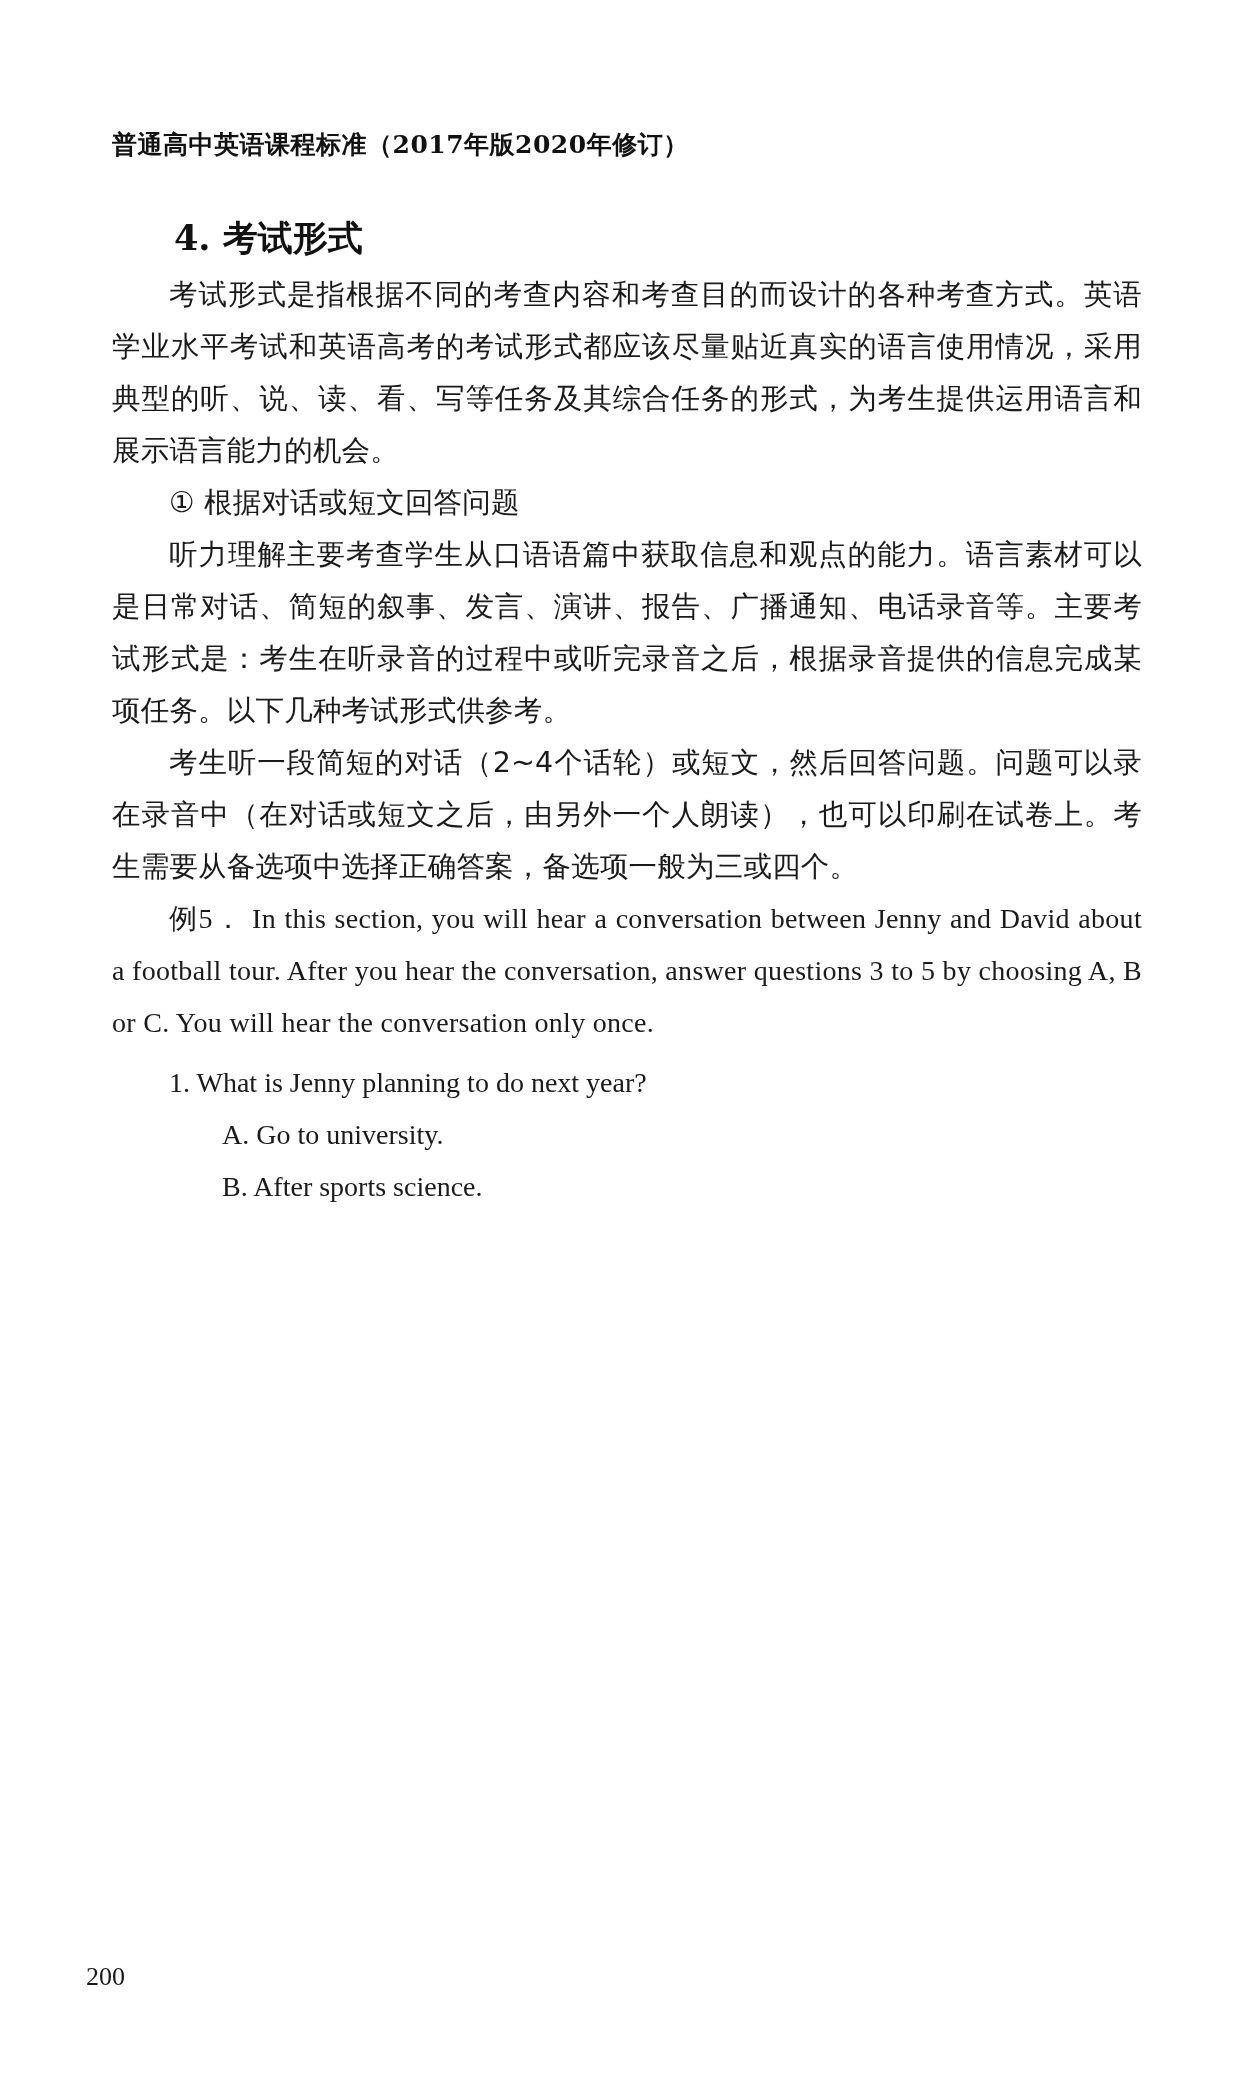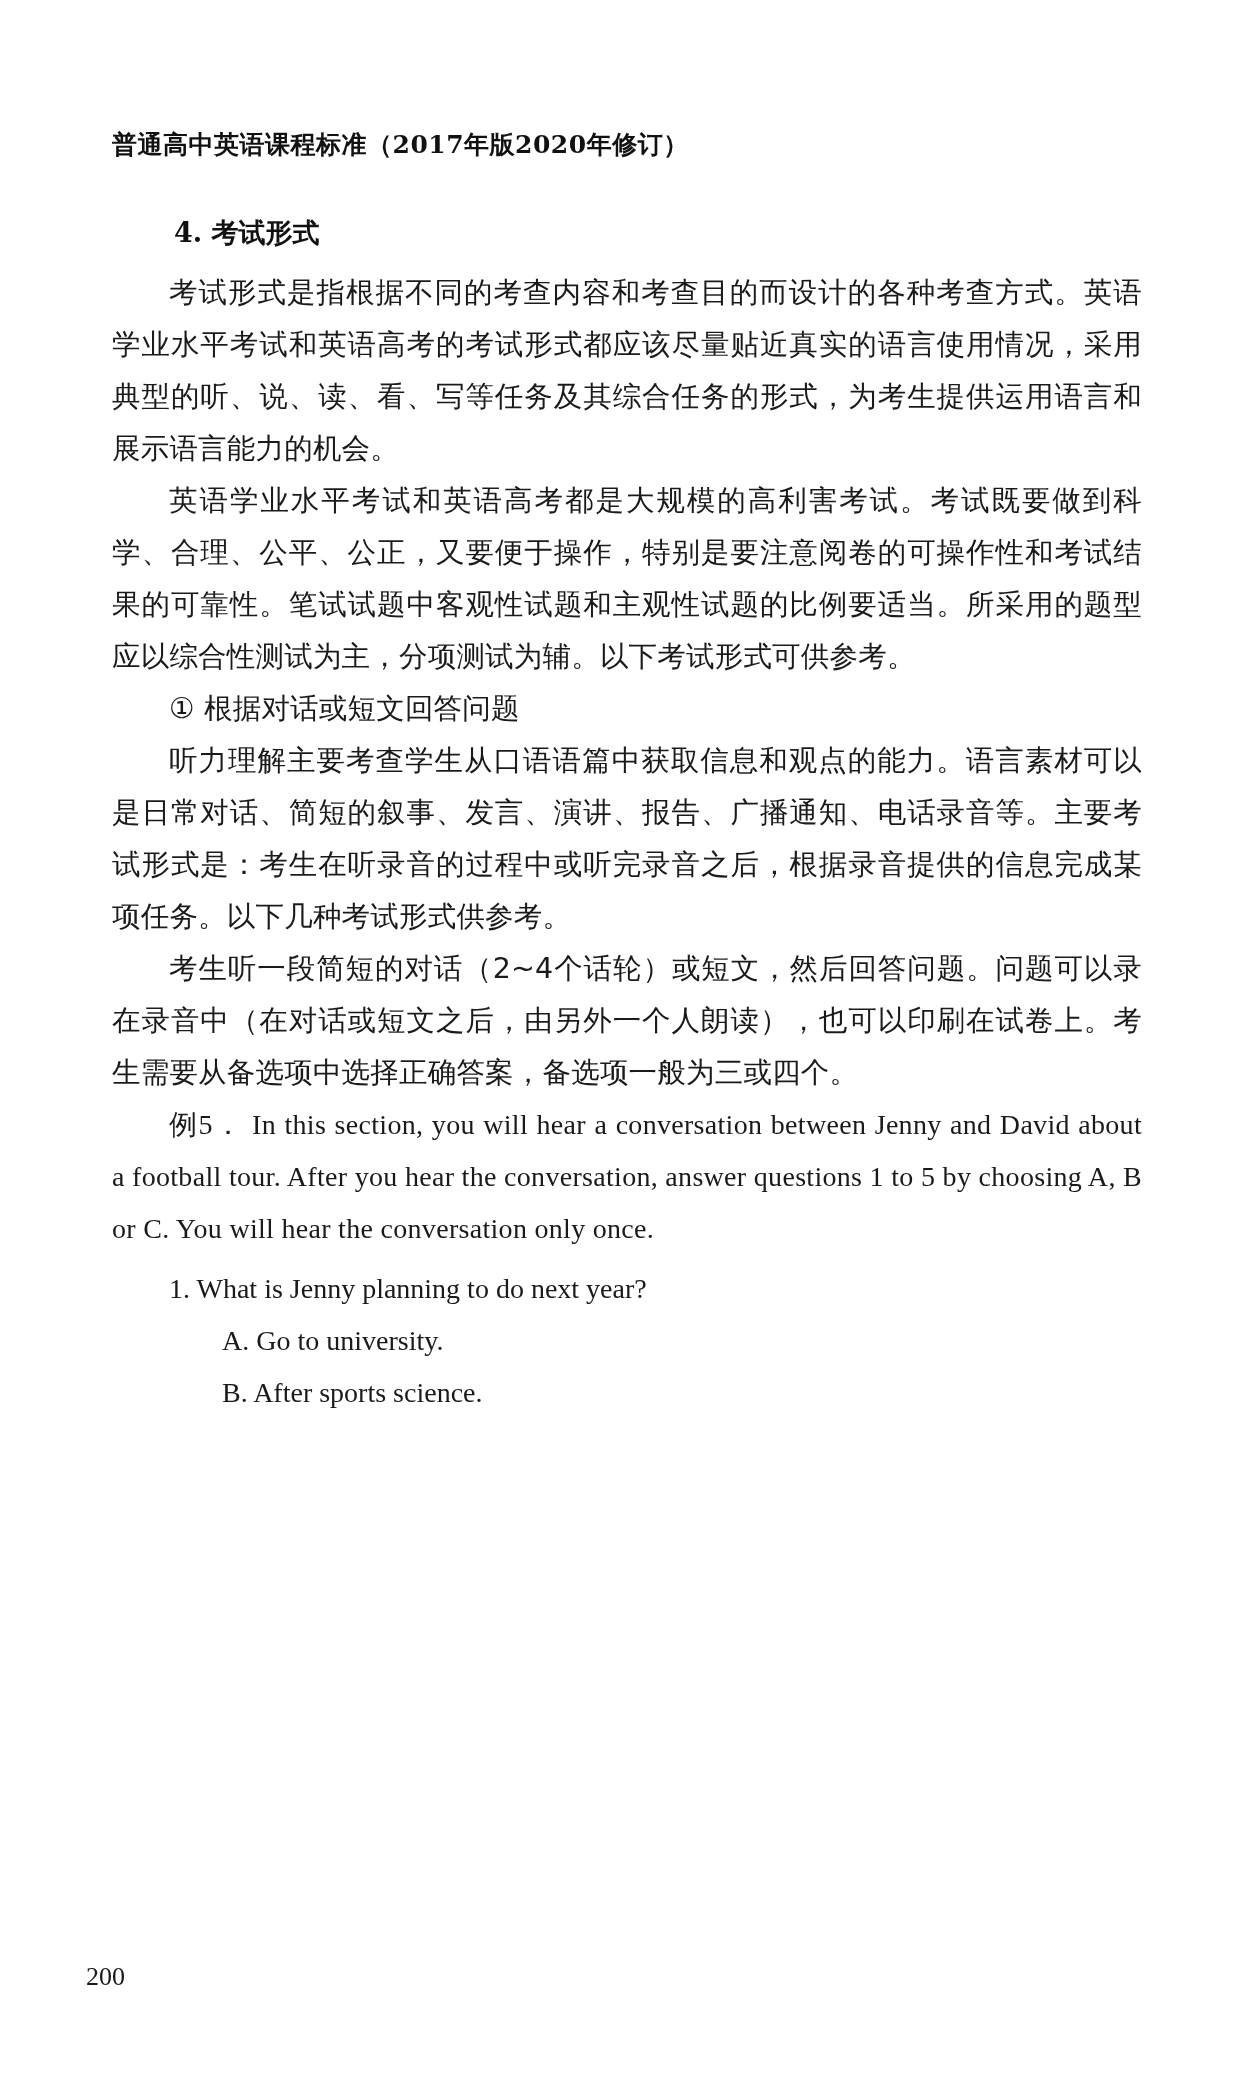--- a/index.html
+++ b/index.html
@@ -36,23 +36,23 @@
   }
   .content {
     position: absolute;
     left: 112px;
     top: 215px;
     width: 1030px;
   }
   .sec-title {
     font-family: "DejaVu Serif", "Liberation Serif", serif;
     font-weight: bold;
-    font-size: 27px;
+    font-size: 35px;
     color: #111;
-    margin: 0 0 16px 0;
+    margin: 0 0 7px 0;
     padding-left: 62px;
   }
   p.cn {
     font-family: "DejaVu Sans", "Liberation Sans", sans-serif;
     font-size: 28.5px;
     line-height: 52px;
     margin: 0 0 0 0;
     text-align: justify;
     text-justify: inter-ideograph;
     text-indent: 57px;
@@ -103,30 +103,29 @@
 <div class="page">
 
   <div class="header">普通高中英语课程标准（2017年版2020年修订）</div>
 
   <div class="content">
 
     <h2 class="sec-title">4. 考试形式</h2>
 
     <p class="cn">考试形式是指根据不同的考查内容和考查目的而设计的各种考查方式。英语学业水平考试和英语高考的考试形式都应该尽量贴近真实的语言使用情况，采用典型的听、说、读、看、写等任务及其综合任务的形式，为考生提供运用语言和展示语言能力的机会。</p>
 
-    <p class="cn">英语学业水平考试和英语高考都是大规模的高利害考试。考试既要做到科学、合理、公平、公正，又要便于操作，特别是要注意阅卷的可操作性和考试结果的可靠性。笔试试题中客观性试题和主观性试题的比例要适当。所采用的题型应以综合性测试为主，分项测试为辅。以下考试形式可供参考。</p>
 
 
     <p class="cn">① 根据对话或短文回答问题</p>
 
     <p class="cn">听力理解主要考查学生从口语语篇中获取信息和观点的能力。语言素材可以是日常对话、简短的叙事、发言、演讲、报告、广播通知、电话录音等。主要考试形式是：考生在听录音的过程中或听完录音之后，根据录音提供的信息完成某项任务。以下几种考试形式供参考。</p>
 
     <p class="cn">考生听一段简短的对话（2~4个话轮）或短文，然后回答问题。问题可以录在录音中（在对话或短文之后，由另外一个人朗读），也可以印刷在试卷上。考生需要从备选项中选择正确答案，备选项一般为三或四个。</p>
 
-    <p class="en first">例5． In this section, you will hear a conversation between Jenny and David about a football tour. After you hear the conversation, answer questions 1 to 5 by choosing A, B or C. You will hear the conversation only once.</p>
+    <p class="en first">例5． In this section, you will hear a conversation between Jenny and David about a football tour. After you hear the conversation, answer questions 3 to 5 by choosing A, B or C. You will hear the conversation only once.</p>
 
     <div class="spacer-sm"></div>
 
     <p class="q">1. What is Jenny planning to do next year?</p>
 
     <p class="opt">A. Go to university.</p>
 
     <p class="opt">B. After sports science.</p>
 
   </div>

